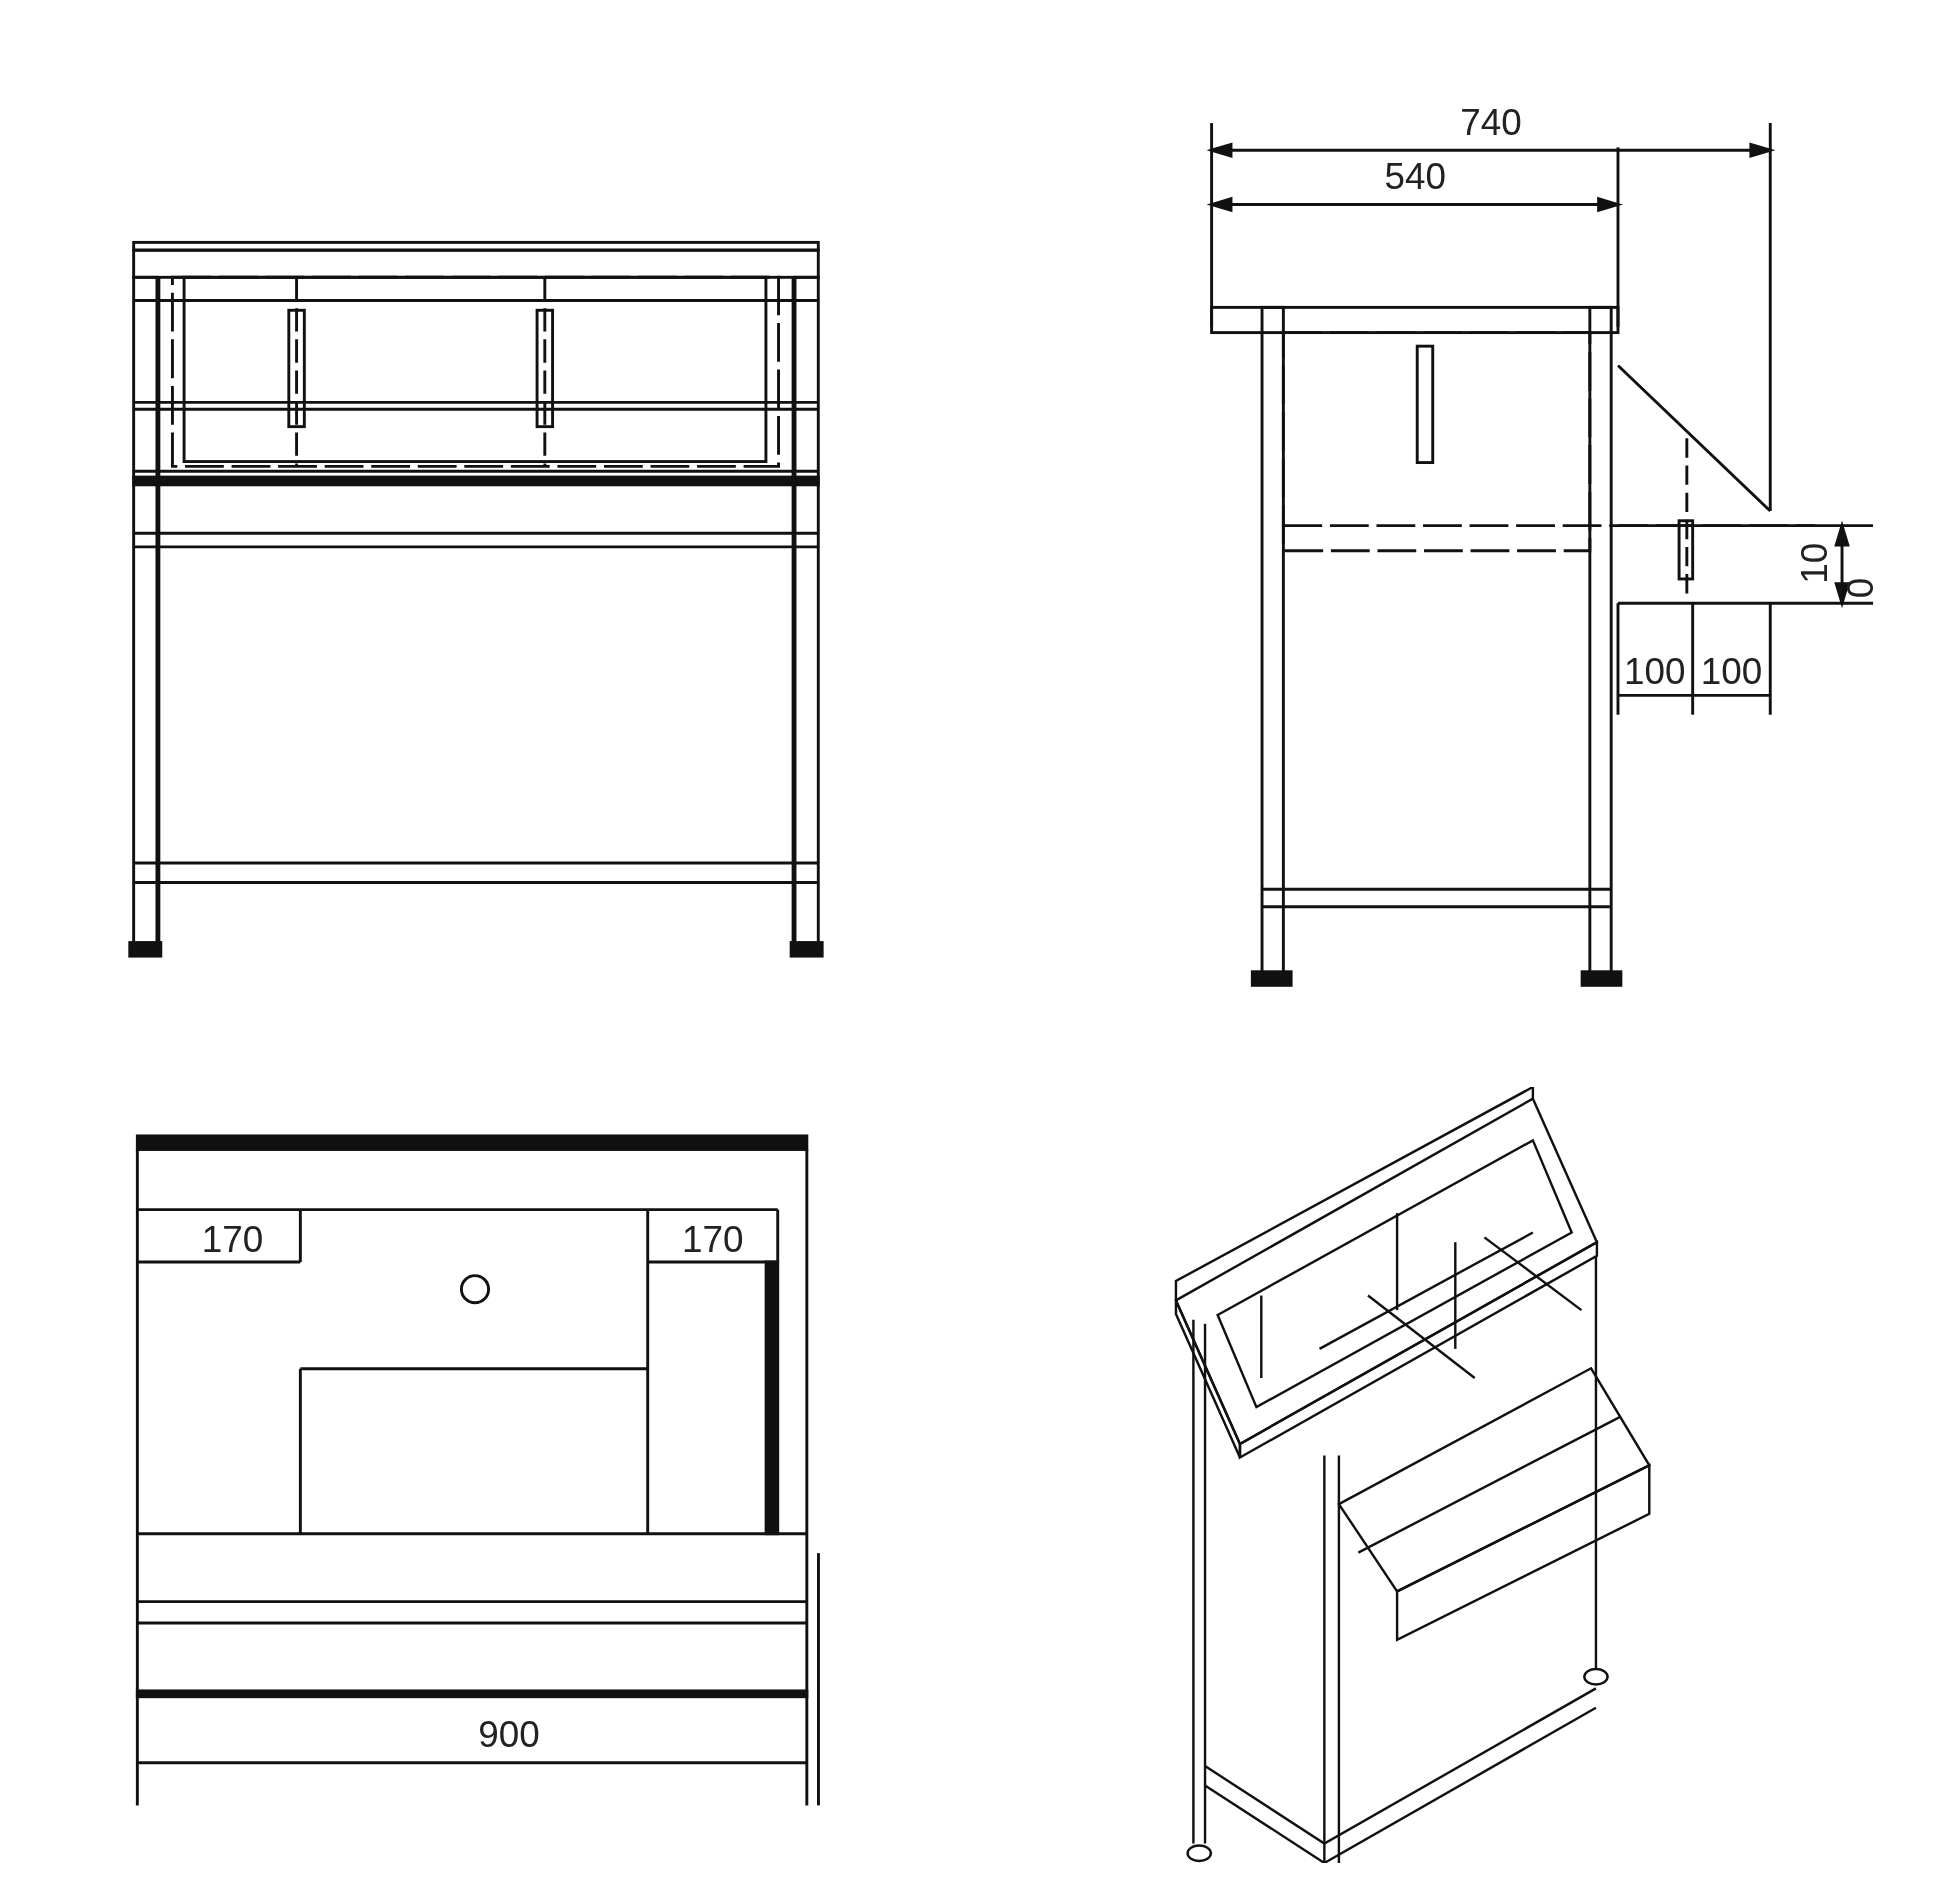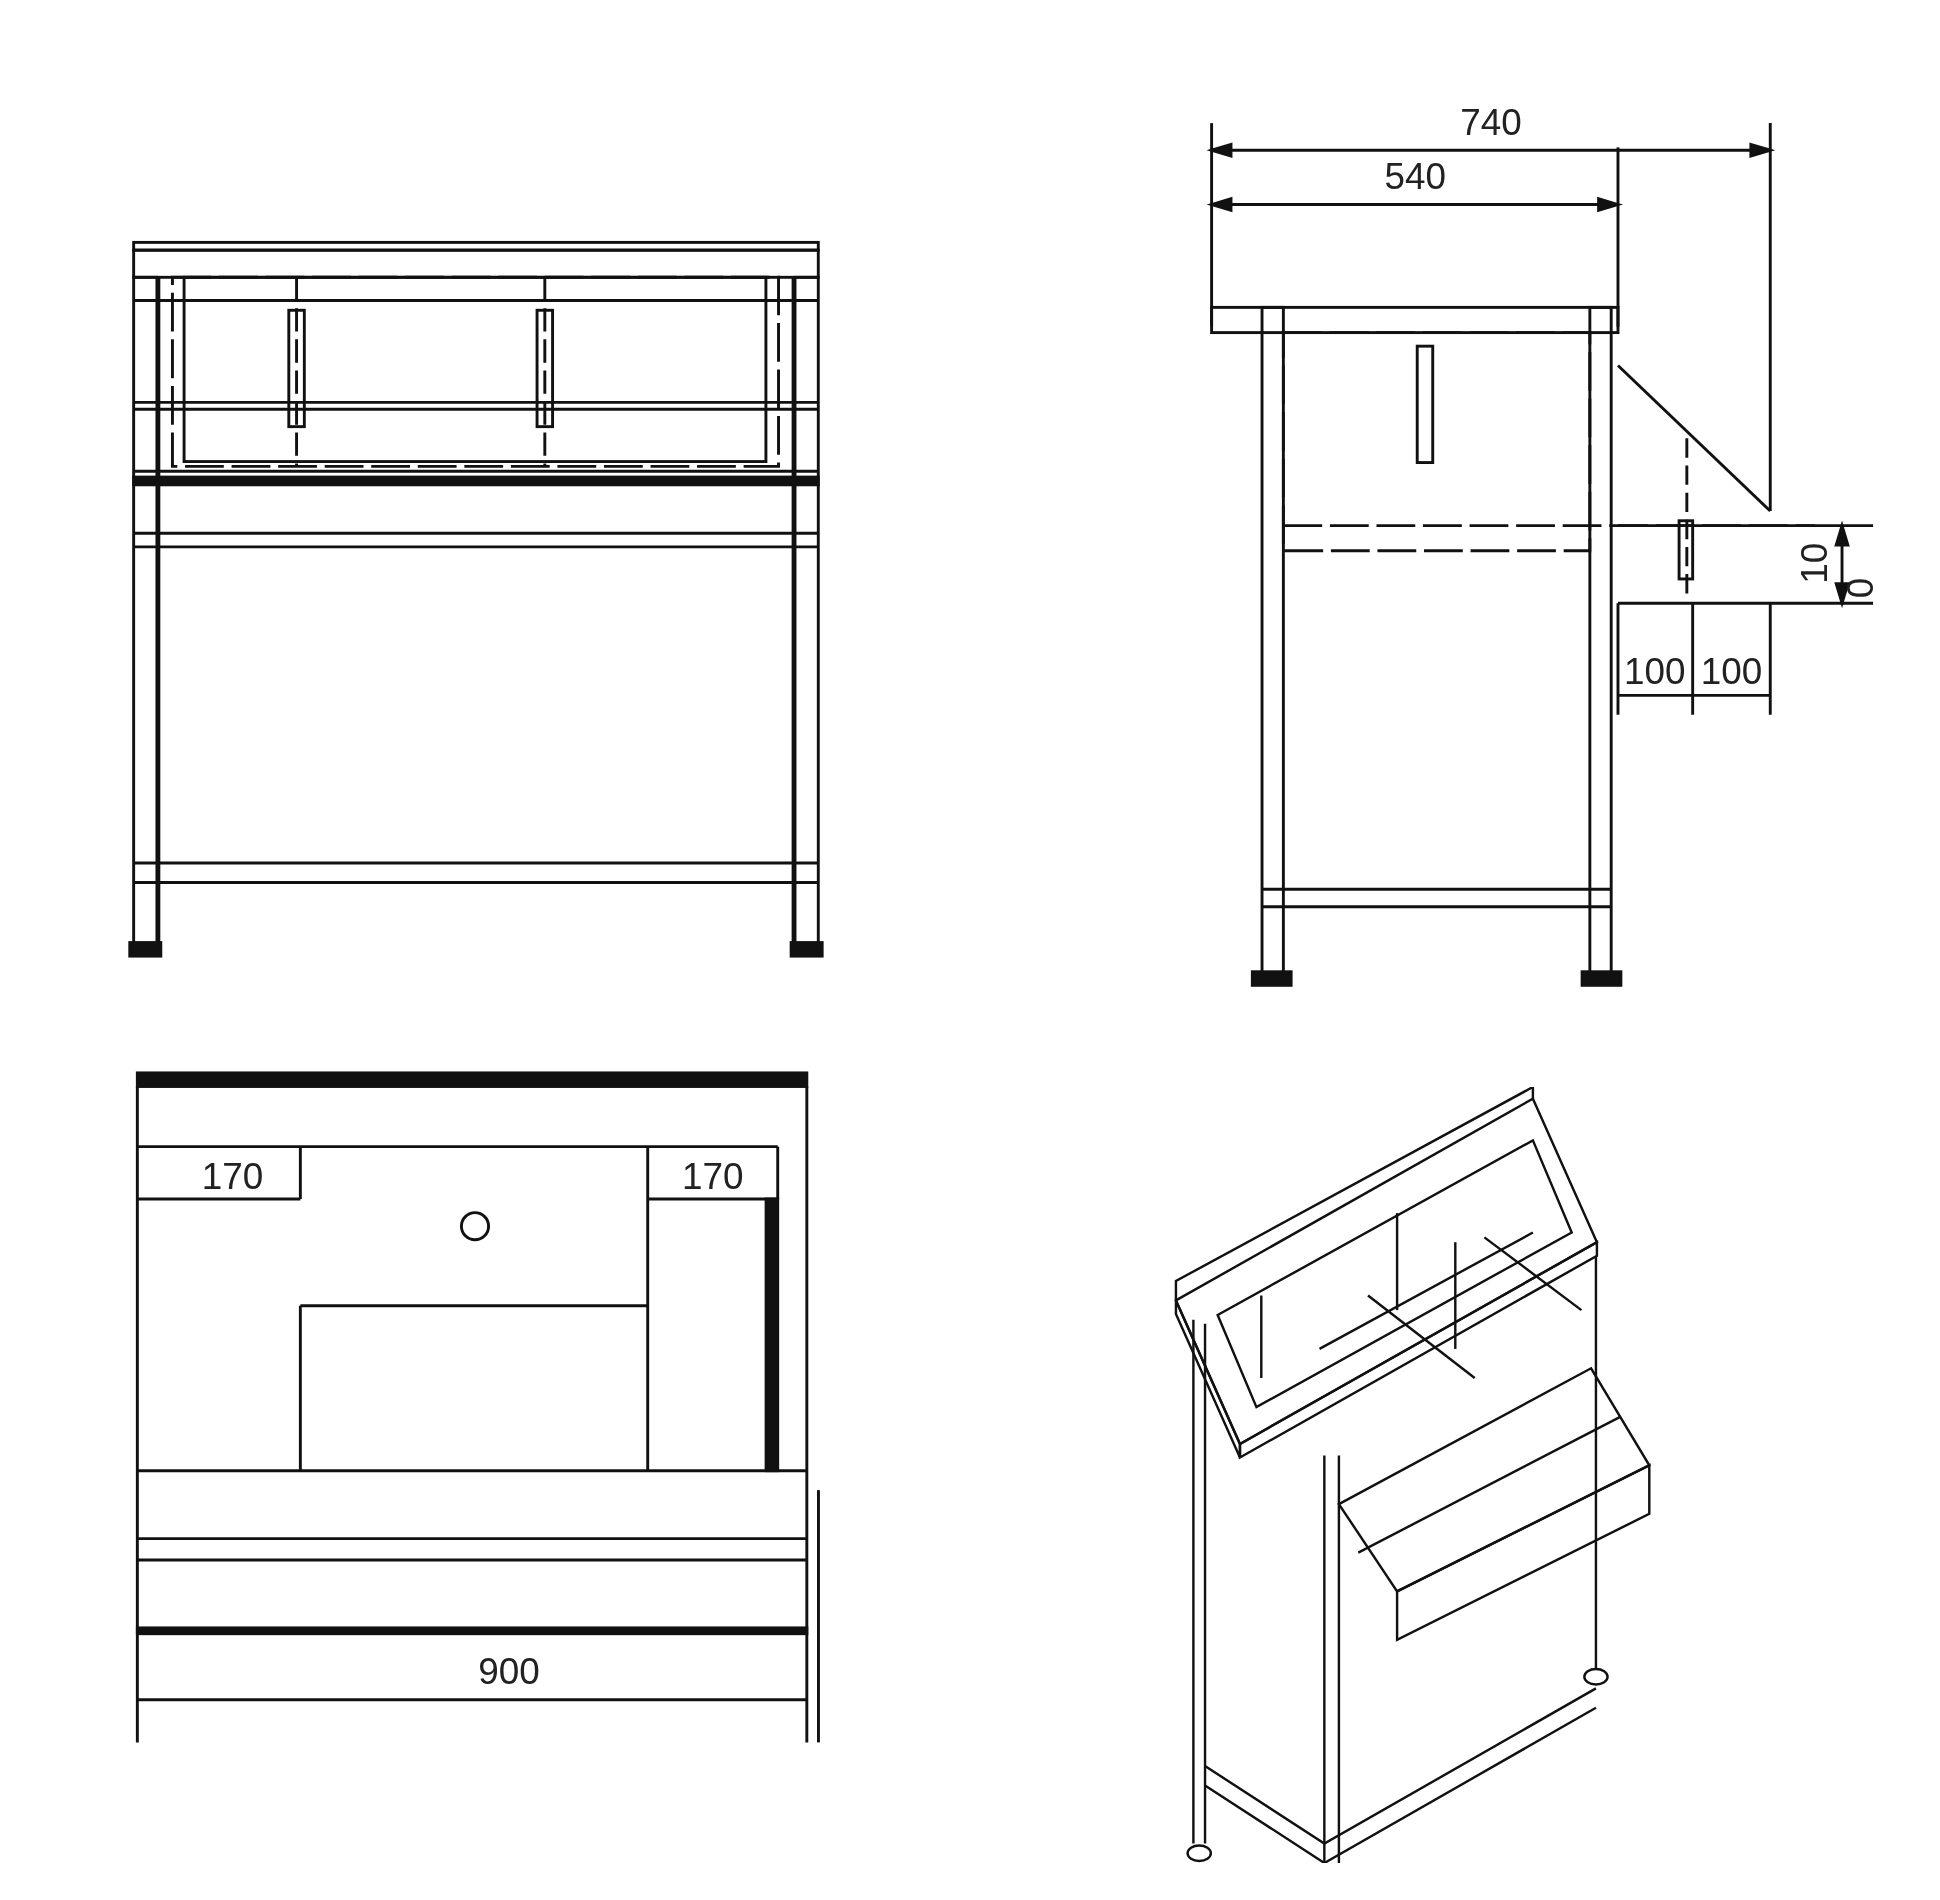--- a/index.html
+++ b/index.html
@@ -100,21 +100,21 @@
     </g>
     <text class="dim" x="306" y="42" text-anchor="middle">740</text>
     <text class="dim" x="228" y="98" text-anchor="middle">540</text>
     <text class="dim" x="0" y="0" transform="translate(652,505) rotate(-90)">10</text>
     <text class="dim" x="0" y="0" transform="translate(700,520) rotate(-90)">0</text>
     <text class="dim" x="475" y="608" text-anchor="middle" font-size="34">100</text>
     <text class="dim" x="554" y="608" text-anchor="middle" font-size="34">100</text>
   </svg>
 </div>
 
-<div class="view" style="left:116px;top:1063px;width:718px;height:699px;">
+<div class="view" style="left:116px;top:1126px;width:718px;height:699px;">
   <svg width="718" height="699" viewBox="0 0 740 720">
     <g class="ln" stroke-width="3">
       <rect x="22" y="10" width="690" height="14" fill="#111"></rect>
       <line x1="22" y1="24" x2="22" y2="700"></line>
       <line x1="712" y1="24" x2="712" y2="700"></line>
 
       <line x1="22" y1="86" x2="682" y2="86"></line>
       <line x1="190" y1="86" x2="190" y2="140"></line>
       <line x1="548" y1="86" x2="548" y2="420"></line>
       <line x1="682" y1="86" x2="682" y2="140"></line>

